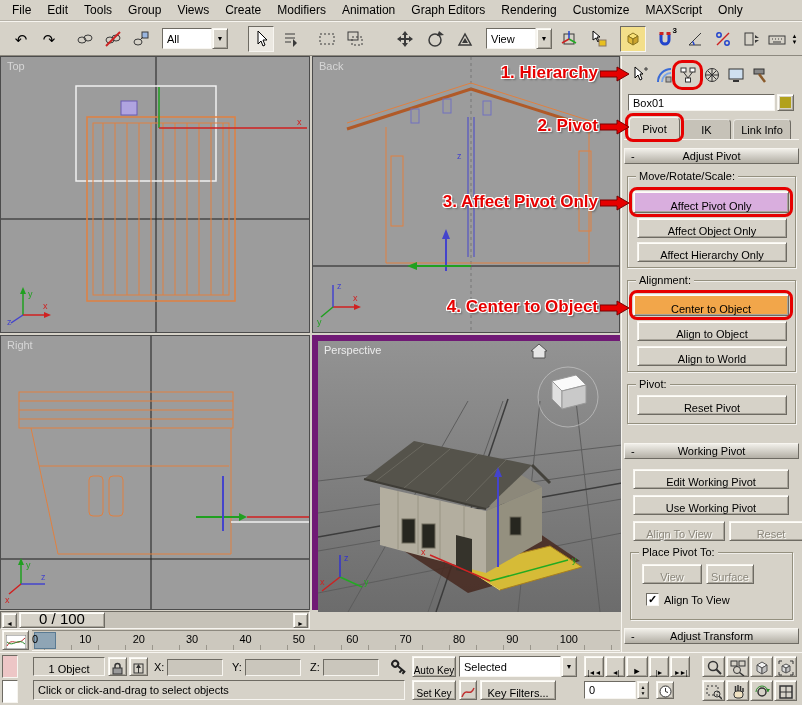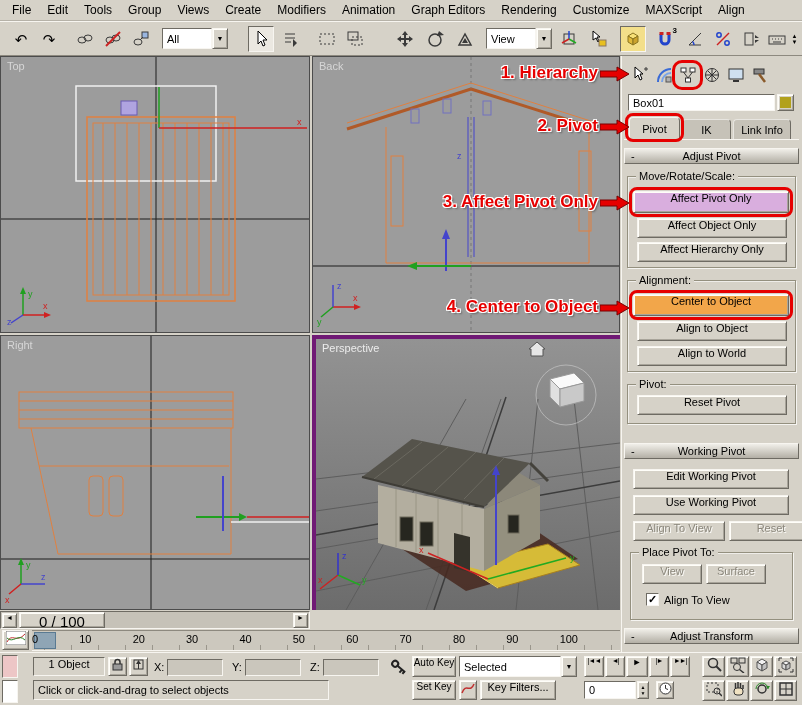--- a/index.html
+++ b/index.html
@@ -2,21 +2,21 @@
 <html><head>
 <meta charset="utf-8">
 <style>
   *{margin:0;padding:0;box-sizing:border-box}
   html,body{width:802px;height:705px}
   body{font-family:"Liberation Sans",sans-serif;background:#d6d2c8;font-size:11px;color:#000}
   #root{position:relative;width:802px;height:705px;background:#d6d2c8;overflow:hidden}
   .abs{position:absolute}
   .raised{background:#d6d2c8;border:1px solid;border-color:#f7f5f0 #6e6b63 #6e6b63 #f7f5f0;box-shadow:inset 1px 1px 0 #fffef9,inset -1px -1px 0 #a8a49a}
   .sunken{background:#cdc9bf;border:1px solid;border-color:#6e6b63 #f7f5f0 #f7f5f0 #6e6b63}
-  .btn{display:flex;align-items:flex-start;justify-content:center;font-size:11px;cursor:default;white-space:nowrap}
+  .btn{display:flex;align-items:flex-end;justify-content:center;font-size:11px;cursor:default;white-space:nowrap}
   .dis{color:#8b877c;text-shadow:1px 1px 0 #fbfaf7}
   
   #menubar{position:absolute;left:0;top:0;width:802px;height:21px;background:#d6d2c8;display:flex;align-items:center;padding-left:4px;border-bottom:1px solid #b6b2a8}
   .menu-item{padding:2px 8px;font-size:12px;white-space:nowrap}
   
   #toolbar{position:absolute;left:0;top:21px;width:802px;height:35px;background:#d6d2c8;border-top:1px solid #f7f5f0;border-bottom:1px solid #8d897f}
   .ticon{position:absolute;top:4px;width:26px;height:26px;display:flex;align-items:center;justify-content:center}
   .pressed{background:#ebe8e1;border:1px solid;border-color:#6e6b63 #f7f5f0 #f7f5f0 #6e6b63}
   .combo{position:absolute;top:6px;height:21px;display:flex}
   .combo .field{flex:1;background:#fff;border:1px solid;border-color:#6e6b63 #f7f5f0 #f7f5f0 #6e6b63;display:flex;align-items:center;padding-left:4px;font-size:11px}
@@ -62,21 +62,21 @@
     <span class="menu-item">Tools</span>
     <span class="menu-item">Group</span>
     <span class="menu-item">Views</span>
     <span class="menu-item">Create</span>
     <span class="menu-item">Modifiers</span>
     <span class="menu-item">Animation</span>
     <span class="menu-item">Graph Editors</span>
     <span class="menu-item">Rendering</span>
     <span class="menu-item">Customize</span>
     <span class="menu-item">MAXScript</span>
-    <span class="menu-item">Align</span>
+    <span class="menu-item">Only</span>
   </div>
 
   <div id="toolbar">
     <div class="ticon" style="left:8px">
         <span class="glyph">↶</span>
       </div>
     <div class="ticon" style="left:36px">
         <span class="glyph">↷</span>
       </div>
 
@@ -339,21 +339,21 @@
         <polygon points="20,222 17,229 23,229" fill="#20a020"></polygon>
         <text x="25" y="232" fill="#20a020">y</text>
         <line x1="20" y1="248" x2="44" y2="248" stroke="#4444cc" stroke-width="1.5"></line>
         <text x="40" y="244" fill="#4444cc">z</text>
         <line x1="20" y1="248" x2="8" y2="258" stroke="#d02020" stroke-width="1.5"></line>
         <text x="4" y="267" fill="#d02020">x</text>
       </g>
     </svg>
   </div>
 
-  <div class="vp" style="left:312px;top:335px;width:308px;height:275px;border:4px solid #701a75">
+  <div class="vp" style="left:312px;top:335px;width:308px;height:275px;border:6px solid #701a75">
     <span class="vplabel" style="color:#ececec">Perspective</span>
     <svg width="304" height="271" viewBox="0 0 304 271">
       <defs>
         <linearGradient id="pbg" x1="0" y1="0" x2="0" y2="1">
           <stop offset="0" stop-color="#939393"></stop>
             <stop offset="1" stop-color="#6c6c6c"></stop>
         </linearGradient>
       </defs>
       <rect width="304" height="271" fill="url(#pbg)"></rect>
       <g stroke="#5d5d5d">
@@ -578,21 +578,21 @@
   <div class="abs btn raised dis" style="left:729px;top:521px;width:84px;height:20px">
     <span>Reset</span>
   </div>
 
   <div class="group" style="left:630px;top:552px;width:163px;height:68px">
     <span class="group-label">Place Pivot To:</span>
   </div>
   <div class="abs btn raised dis" style="left:642px;top:564px;width:60px;height:20px">
     <span>View</span>
   </div>
-  <div class="abs btn raised dis" style="left:706px;top:564px;width:60px;height:20px">
+  <div class="abs btn raised dis" style="left:706px;top:564px;width:48px;height:20px">
     <span>Surface</span>
   </div>
   <div class="abs sunken" style="left:646px;top:593px;width:13px;height:13px;background:#fff;display:flex;align-items:center;justify-content:center;font-size:11px;font-weight:bold">
     <span>✓</span>
   </div>
   <span class="lbl" style="left:664px;top:594px">Align To View</span>
 
   <div class="rollout" style="top:628px">
     <span class="minus">-</span>
     <span>Adjust Transform</span>
@@ -719,21 +719,21 @@
       </svg>
   </div>
   <div class="navbtn btn raised" style="left:774px;top:680px">
     <svg width="16" height="16">
         <rect x="2" y="2" width="12" height="12" fill="none" stroke="#333" stroke-width="1.5"></rect>
         <line x1="2" y1="8" x2="14" y2="8" stroke="#333"></line>
         <line x1="8" y1="2" x2="8" y2="14" stroke="#333"></line>
       </svg>
   </div>
 
-  <div class="abs sunken" style="left:33px;top:680px;width:296px;height:20px;background:#d6d2c8;display:flex;align-items:center;padding-left:4px">
+  <div class="abs sunken" style="left:33px;top:680px;width:372px;height:20px;background:#d6d2c8;display:flex;align-items:center;padding-left:4px">
     <span>Click or click-and-drag to select objects</span>
   </div>
   <div class="abs btn raised" style="left:412px;top:680px;width:44px;height:20px;font-size:10px">
     <span>Set Key</span>
   </div>
   <div class="abs btn raised" style="left:459px;top:680px;width:18px;height:20px">
     <svg width="14" height="14">
         <path d="M1,12 C5,1 9,13 13,3" fill="none" stroke="#c03030" stroke-width="1.5"></path>
       </svg>
   </div>

